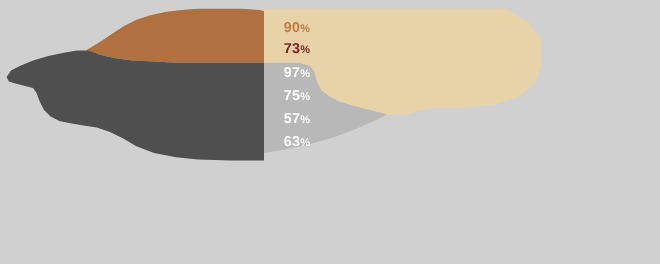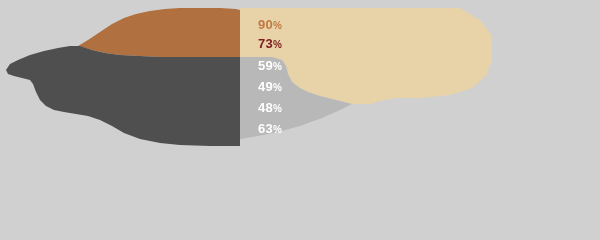--- a/index.html
+++ b/index.html
@@ -68,29 +68,29 @@
 
     <div class="pct" id="lbl0" style="left: 258px; top: 18px; color: rgb(192, 122, 66);">
       <span>90</span><span class="sign">%</span>
     </div>
 
     <div class="pct" id="lbl1" style="left: 258px; top: 37px; color: #7f1d1d;">
       <span>73</span><span class="sign">%</span>
     </div>
 
     <div class="pct" id="lbl2" style="left: 258px; top: 59px; color: rgb(255, 255, 255);">
-      <span>59</span><span class="sign">%</span>
+      <span>97</span><span class="sign">%</span>
     </div>
 
     <div class="pct" id="lbl3" style="left: 258px; top: 80px; color: rgb(255, 255, 255);">
-      <span>49</span><span class="sign">%</span>
+      <span>75</span><span class="sign">%</span>
     </div>
 
     <div class="pct" id="lbl4" style="left: 258px; top: 101px; color: rgb(255, 255, 255);">
-      <span>48</span><span class="sign">%</span>
+      <span>57</span><span class="sign">%</span>
     </div>
 
     <div class="pct" id="lbl5" style="left: 258px; top: 122px; color: rgb(255, 255, 255);">
       <span>63</span><span class="sign">%</span>
     </div>
 
   </div>
 
 </div>
 

